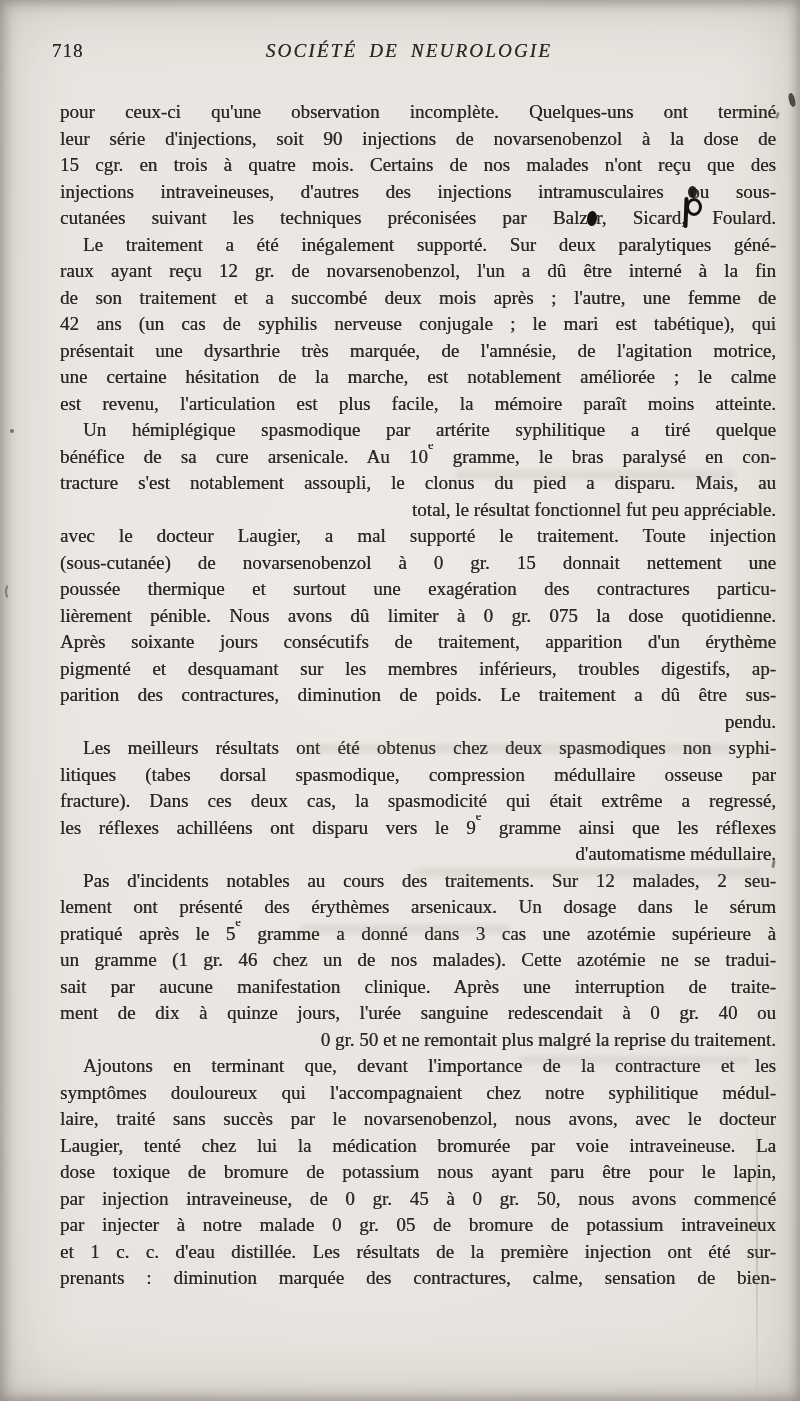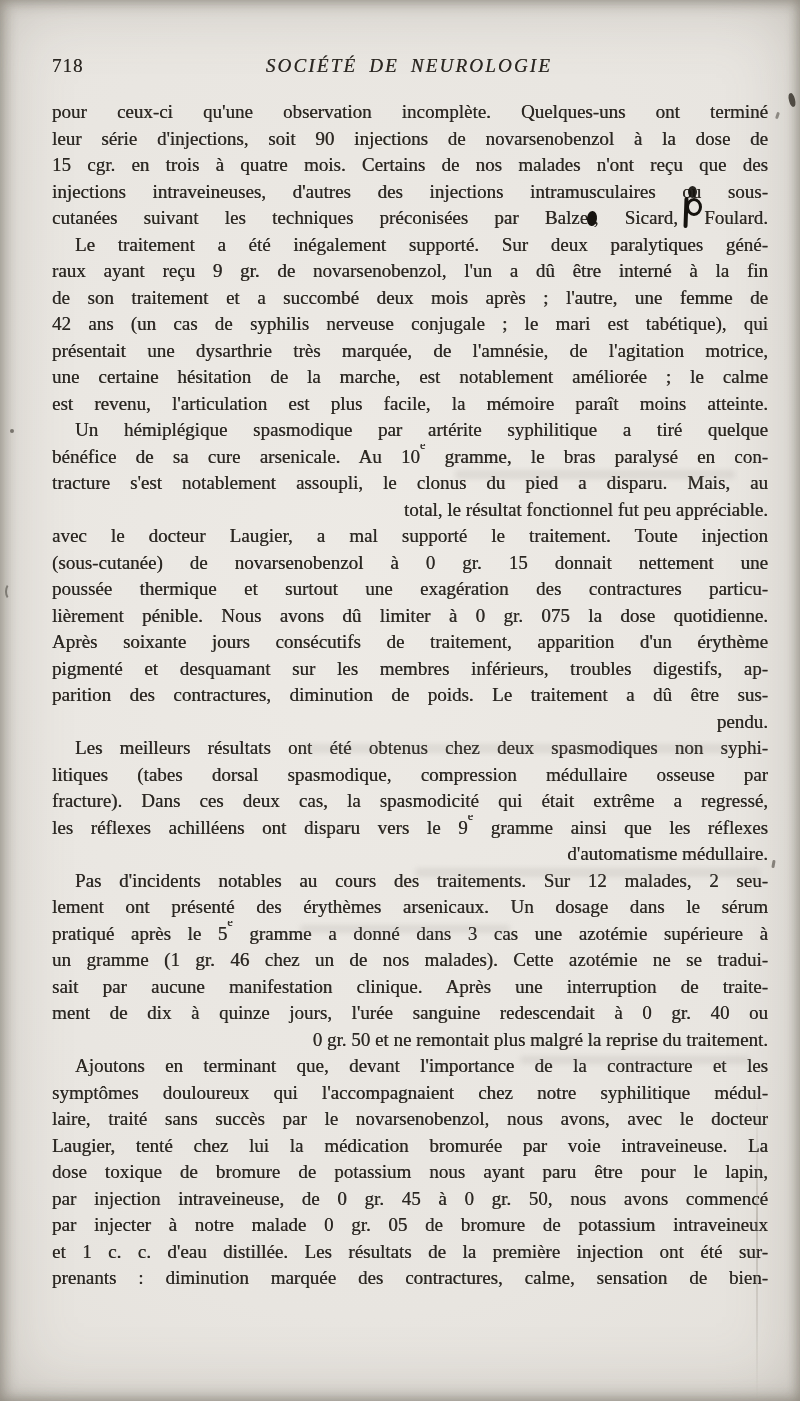--- a/index.html
+++ b/index.html
@@ -15,36 +15,36 @@
     box-shadow:
       inset 0 0 70px rgba(105, 98, 87, .28),
       inset 5px 0 14px rgba(105, 98, 87, .30),
       inset -4px 0 10px rgba(105, 98, 87, .22),
       inset 0 6px 14px rgba(105, 98, 87, .16),
       inset 0 -6px 16px rgba(105, 98, 87, .22);
     font-family: "Liberation Serif", "DejaVu Serif", serif;
     color: #2b2722;
   }
   .running-head {
-    position: absolute; top: 53px; left: 52px; right: 34px;
+    position: absolute; top: 38px; left: 52px; right: 34px;
     height: 26px; line-height: 26px;
   }
   .page-num {
     position: absolute; left: 0; top: 0;
     font-size: 19px; letter-spacing: 1px;
     text-shadow: 0.3px 0 0 rgba(43,39,34,.7);
   }
   .head-title {
     display: block; text-align: center;
     font-style: italic; font-size: 19px;
     letter-spacing: 2.2px; word-spacing: 5px;
     text-shadow: 0.3px 0 0 rgba(43,39,34,.7);
   }
   .page-text {
-    position: absolute; left: 52px; top: 99px; width: 716px;
+    position: absolute; left: 60px; top: 99px; width: 716px;
     font-size: 19px;
   }
   .paragraph { margin: 0; padding: 0; }
   .line {
     height: 26.5px; line-height: 26.5px;
     overflow: hidden;
     text-align: right;
     text-shadow: 0.35px 0 0 rgba(43,39,34,.75);
   }
   .just { text-align: justify; text-align-last: justify; }
@@ -92,21 +92,21 @@
   <div class="page-text" id="page-text">
       <div class="paragraph">
         <div class="line just">pour ceux-ci qu'une observation incomplète. Quelques-uns ont terminé</div>
         <div class="line just">leur série d'injections, soit 90 injections de novarsenobenzol à la dose de</div>
         <div class="line just">15 cgr. en trois à quatre mois. Certains de nos malades n'ont reçu que des</div>
         <div class="line just">injections intraveineuses, d'autres des injections intramusculaires ou sous-</div>
         <div class="line just">cutanées suivant les techniques préconisées par Balzer, Sicard, Foulard.</div>
       </div>
       <div class="paragraph">
         <div class="line indent just">Le traitement a été inégalement supporté. Sur deux paralytiques géné-</div>
-        <div class="line just">raux ayant reçu 9 gr. de novarsenobenzol, l'un a dû être interné à la fin</div>
+        <div class="line just">raux ayant reçu 12 gr. de novarsenobenzol, l'un a dû être interné à la fin</div>
         <div class="line just">de son traitement et a succombé deux mois après ; l'autre, une femme de</div>
         <div class="line just">42 ans (un cas de syphilis nerveuse conjugale ; le mari est tabétique), qui</div>
         <div class="line just">présentait une dysarthrie très marquée, de l'amnésie, de l'agitation motrice,</div>
         <div class="line just">une certaine hésitation de la marche, est notablement améliorée ; le calme</div>
         <div class="line just">est revenu, l'articulation est plus facile, la mémoire paraît moins atteinte.</div>
       </div>
       <div class="paragraph">
         <div class="line indent just">Un hémiplégique spasmodique par artérite syphilitique a tiré quelque</div>
         <div class="line just">bénéfice de sa cure arsenicale. Au 10<sup class="ord">e</sup> gramme, le bras paralysé en con-</div>
         <div class="line just">tracture s'est notablement assoupli, le clonus du pied a disparu. Mais, au</div>

